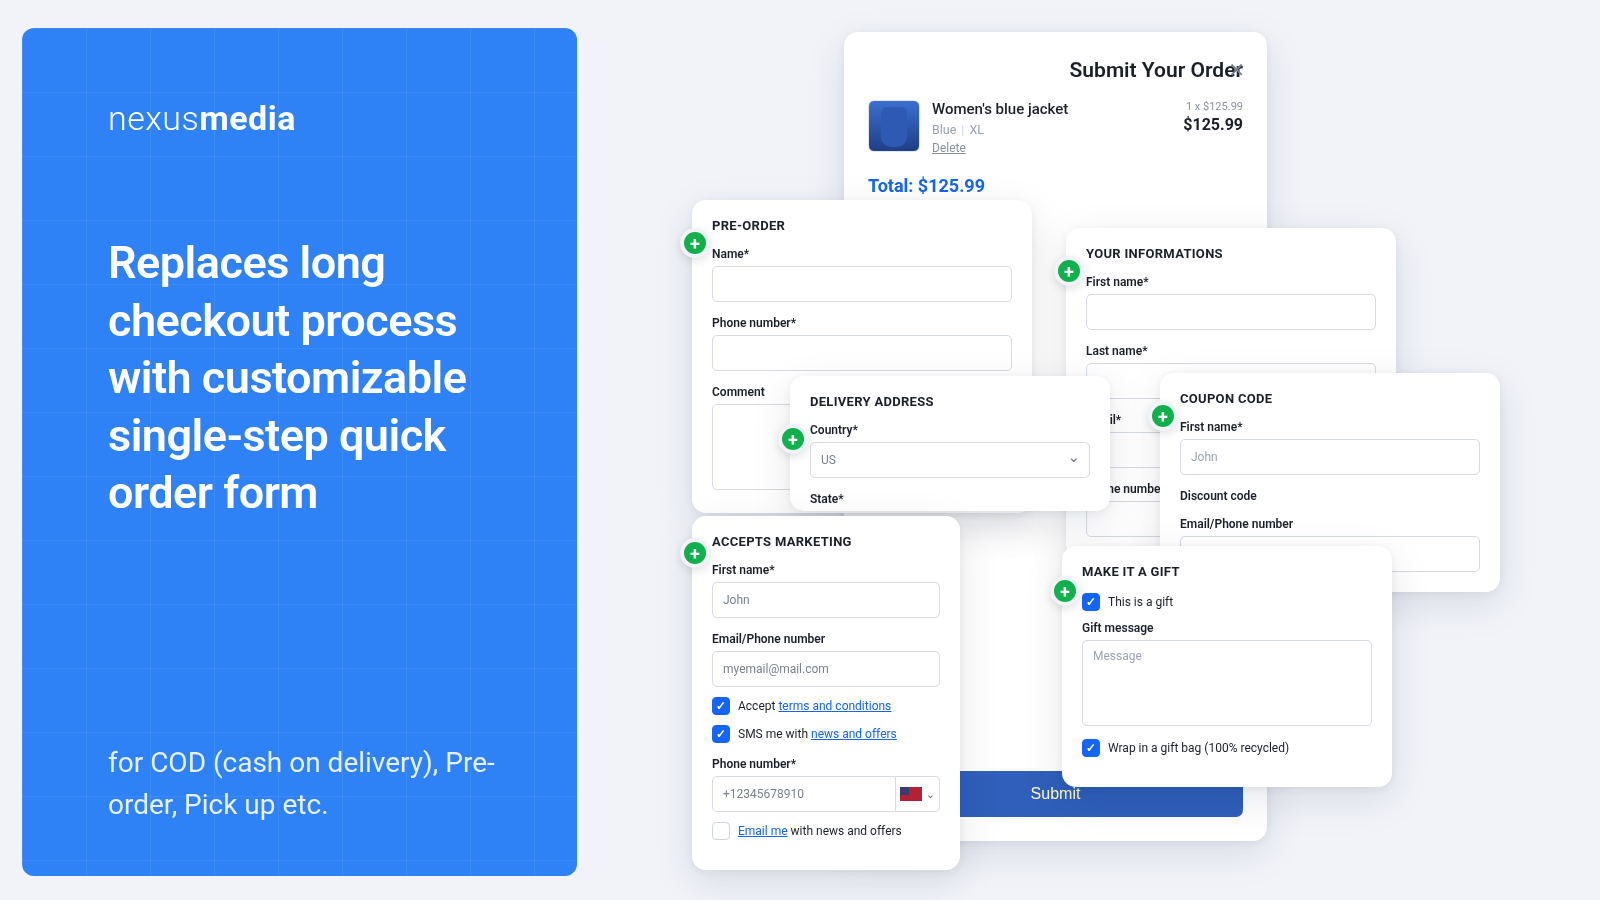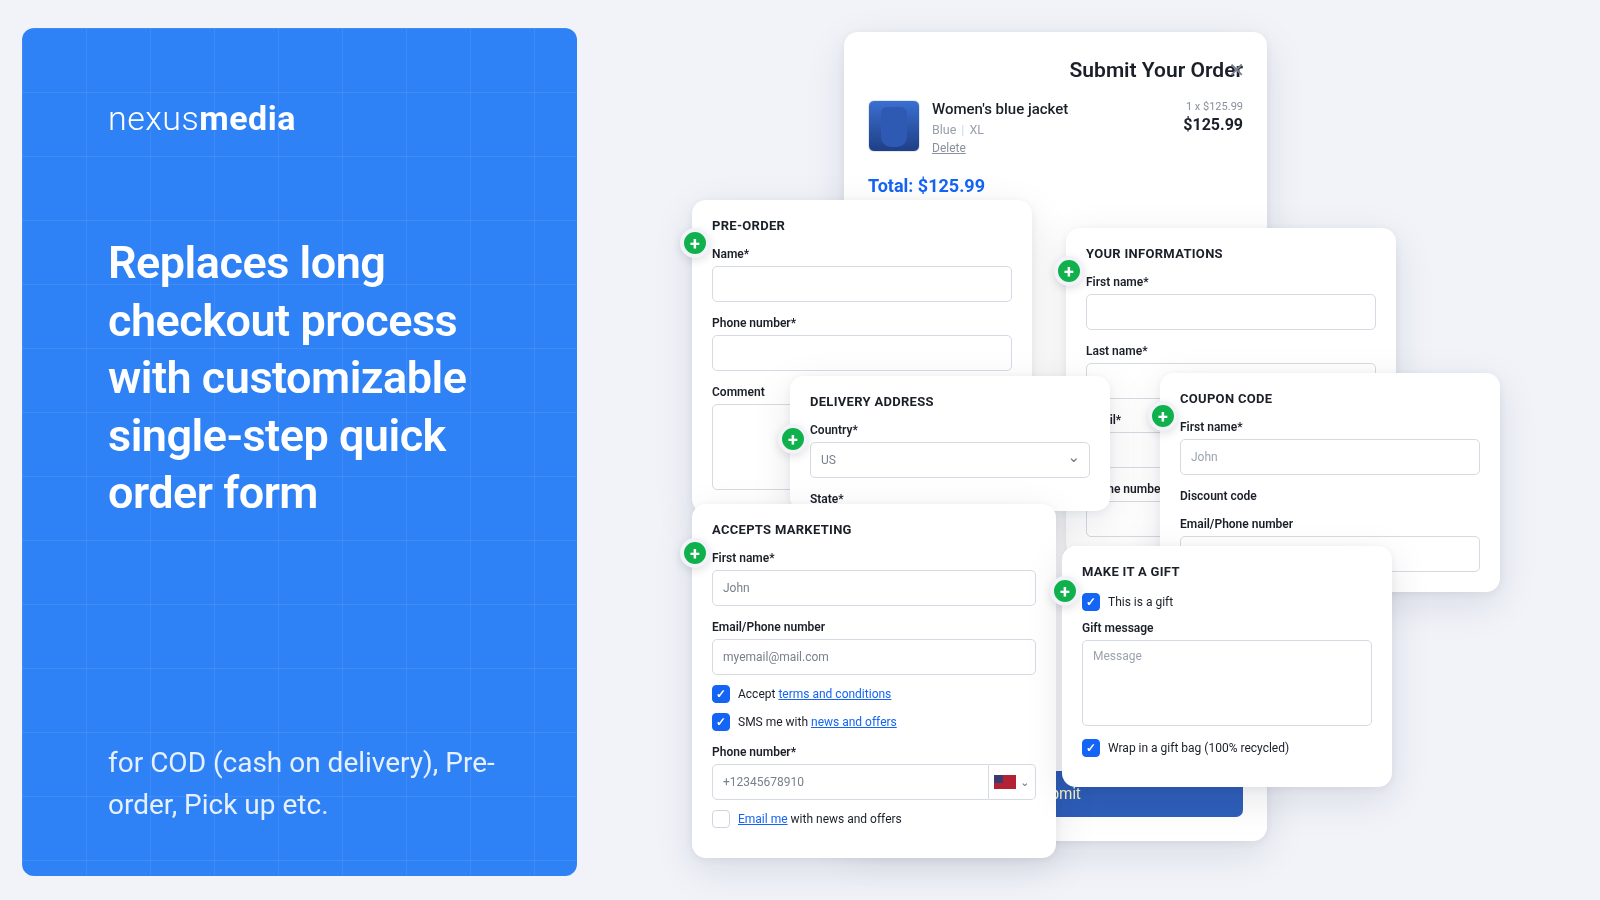--- a/index.html
+++ b/index.html
@@ -116,21 +116,21 @@
 .totals-list { margin-top: 480px; }
 .totals-list div { text-align:right; font-size:14px; color:#1b1f28; line-height:1.8;}
 .totals-list .final { font-weight:700; font-size:17px;}
 .submit-btn { width:100%; height:46px; background:#2f5fba; color:#fef9c3; font-size:16px; font-weight:500; border:none; border-radius:7px; margin-top:14px; cursor: pointer;}
 
 
 #preorder { left:72px; top:200px; width:340px; }
 #yourinfo { left:446px; top:228px; width:330px; }
 #delivery { left:170px; top:376px; width:320px; height: 135px; overflow: hidden;}
 #coupon   { left:540px; top:373px; width:340px; }
-#accepts  { left:72px;  top:504px; width:364px; }
+#accepts  { left:72px;  top:516px; width:268px; }
 #gift     { left:442px; top:546px; width:330px; }
 
 .coupon-row { display:flex; gap:10px; align-items:center; }
 .apply-btn { height:36px; padding:0 18px; background:#1464f6; color:#fff; border:none; border-radius:6px; font-size:13px; font-weight:500; cursor: pointer;}
 
 .phonewrap { display:flex; }
 .phonewrap .input { border-top-right-radius:0; border-bottom-right-radius:0;}
 .flag-sel {
   width:56px; height:36px; border:1px solid #d5dae3; border-left:none;
   border-radius:0 5px 5px 0; display:flex; align-items:center; justify-content:center; gap:4px;

